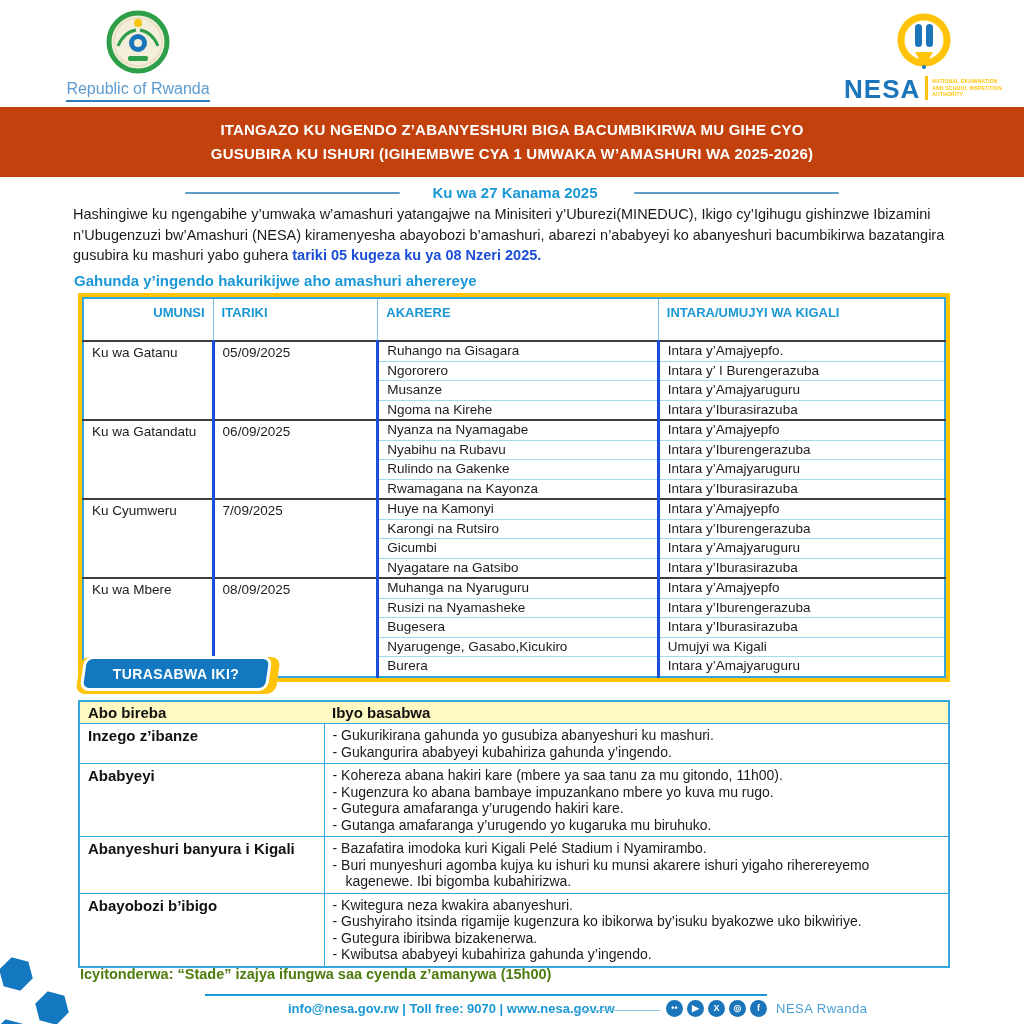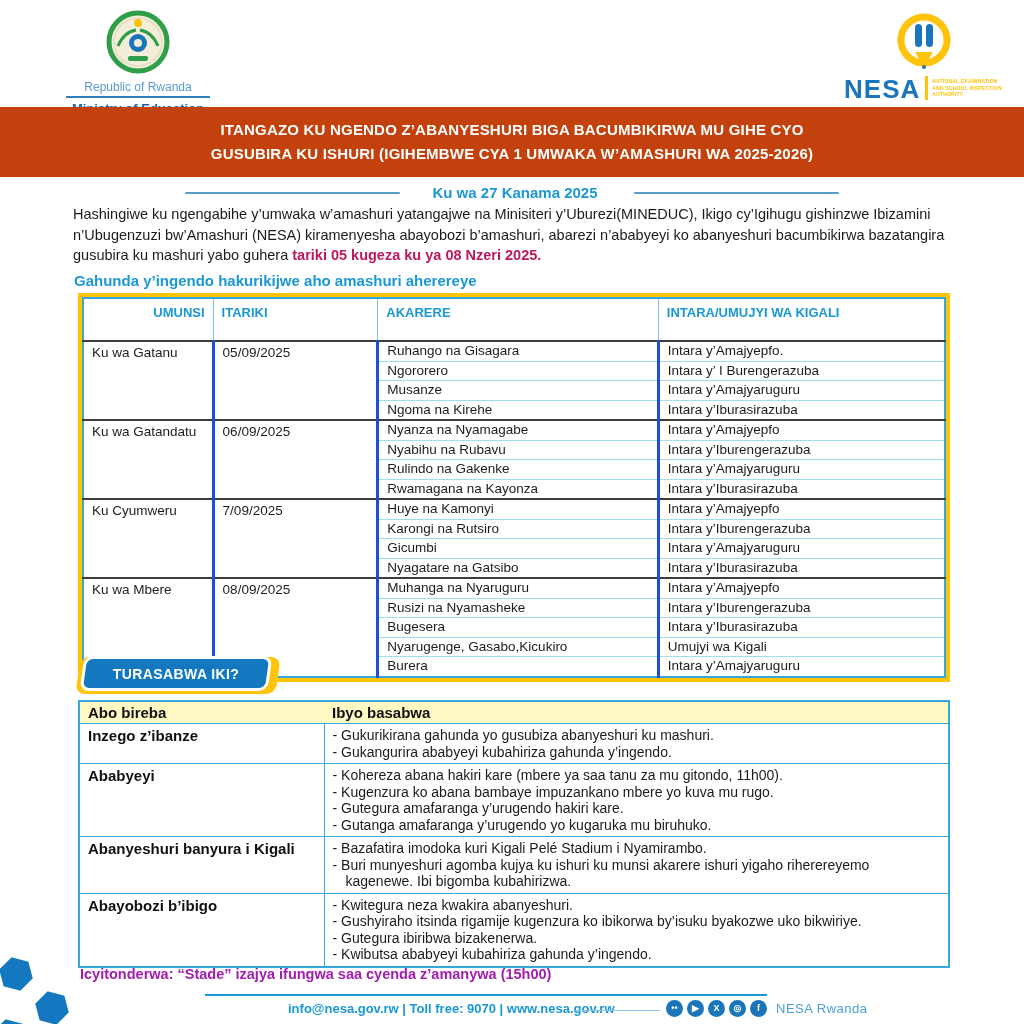--- a/index.html
+++ b/index.html
@@ -1,21 +1,21 @@
 <!DOCTYPE html>
 <html><head>
 <meta charset="utf-8">
 <style>
   html,body{margin:0;padding:0;background:#fff;}
   .page{position:relative;width:1024px;height:1024px;background:#fff;overflow:hidden;
         font-family:"Liberation Sans", sans-serif;color:#1c1c1e;}
 
   
   .gov-block{position:absolute;left:58px;top:10px;width:160px;text-align:center;}
-  .gov-country{color:#5b9bd0;font-size:12px;margin-top:2px;}
+  .gov-country{color:#5b9bd0;font-size:16px;margin-top:2px;}
   .gov-divider{height:2px;background:#2f7fc0;margin:2px 8px 3px 8px;}
   .gov-ministry{color:#1866ae;font-size:13px;font-weight:bold;}
   .nesa-block{position:absolute;left:828px;top:12px;width:190px;text-align:center;}
   .nesa-wordmark{display:flex;align-items:flex-start;justify-content:center;margin-top:-6px;}
   .nesa-acronym{color:#1b75bb;font-size:26px;font-weight:bold;letter-spacing:1px;line-height:1;}
   .nesa-bar{width:3px;height:24px;background:#ffc40a;margin:0 4px 0 5px;}
   .nesa-fullname{text-align:left;padding-top:2px;}
   .nesa-fullname div{color:#ffc40a;font-size:5px;font-weight:bold;line-height:1.3;letter-spacing:.2px;}
 
   
@@ -25,21 +25,21 @@
 
   
   .date-row{position:absolute;left:0;top:184px;width:1024px;display:flex;align-items:center;justify-content:center;}
   .date-rule{height:2px;background:#5d9cc6;border-radius:2px;}
   .rule-l{width:215px;margin-right:32px;}
   .rule-r{width:205px;margin-left:36px;}
   .date-text{color:#1a97d5;font-weight:bold;font-size:15px;}
 
   
   .intro{position:absolute;left:73px;top:204px;width:880px;font-size:14.5px;line-height:1.42;color:#1b1b1d;}
-  .intro .hl{color:#be185d;font-weight:bold;}
+  .intro .hl{color:#1d4ed8;font-weight:bold;}
   .subtitle{position:absolute;left:74px;top:272px;color:#1a97d5;font-weight:bold;font-size:15px;}
 
   
   .schedule-wrap{position:absolute;left:78px;top:293px;width:872px;border:4px solid #ffc400;background:#fff;box-sizing:border-box;}
   .schedule-wrap table{width:100%;border-collapse:collapse;table-layout:fixed;border:2px solid #35a7dc;}
   .schedule-wrap th{color:#1a97d5;font-size:13px;font-weight:bold;text-align:left;
                     padding:6px 8px 20px 8px;border-left:1px solid #7fc4e8;}
   .schedule-wrap th:first-child{border-left:none;text-align:right;}
   .schedule-wrap td{font-size:13.5px;line-height:16.5px;padding:1px 8px;vertical-align:top;
                     border-left:3px solid #1d4ed8;}
@@ -60,21 +60,21 @@
   .requests-wrap{position:absolute;left:78px;top:700px;width:872px;border:2px solid #35a7dc;box-sizing:border-box;}
   .requests-wrap table{width:100%;border-collapse:collapse;table-layout:fixed;}
   .requests-wrap th{background:#fef9c3;color:#111;text-align:left;font-size:15px;font-weight:bold;padding:2px 8px;}
   .requests-wrap th.h-who{width:228px;}
   .requests-wrap td{vertical-align:top;padding:3px 8px;border-top:1px solid #35a7dc;}
   .requests-wrap td.r-who{font-weight:bold;font-size:15px;line-height:1.15;color:#111;}
   .requests-wrap td.r-items{border-left:1px solid #35a7dc;}
   .item{font-size:14px;line-height:16.5px;color:#1b1b1d;padding-left:13px;text-indent:-13px;}
 
   
-  .note{position:absolute;left:80px;top:966px;color:#a21caf;font-weight:bold;font-size:14.5px;}
+  .note{position:absolute;left:80px;top:966px;color:#4d7c0f;font-weight:bold;font-size:14.5px;}
   .footer-rule{position:absolute;left:205px;top:994px;width:562px;height:2px;background:#1a97d5;}
   .footer-contact{position:absolute;left:288px;top:1001px;color:#1a97d5;font-weight:bold;font-size:13px;}
   .mini-dash{position:absolute;left:575px;top:1010px;width:85px;height:1px;background:#8fc6e4;}
   .social-row{position:absolute;left:666px;top:1000px;display:flex;align-items:center;gap:4px;}
   .social-icon{width:17px;height:17px;border-radius:50%;background:#1b75bb;color:#fff;
                display:flex;align-items:center;justify-content:center;font-size:9px;font-weight:bold;line-height:1;}
   .social-label{color:#4a9fd8;font-size:13px;margin-left:5px;letter-spacing:.5px;}
 
   .hexagons{position:absolute;left:0;top:930px;}
 </style>

